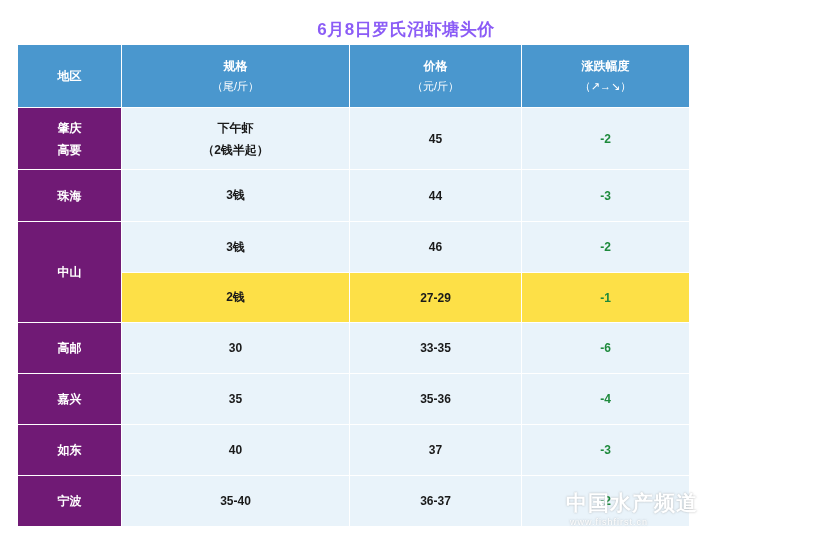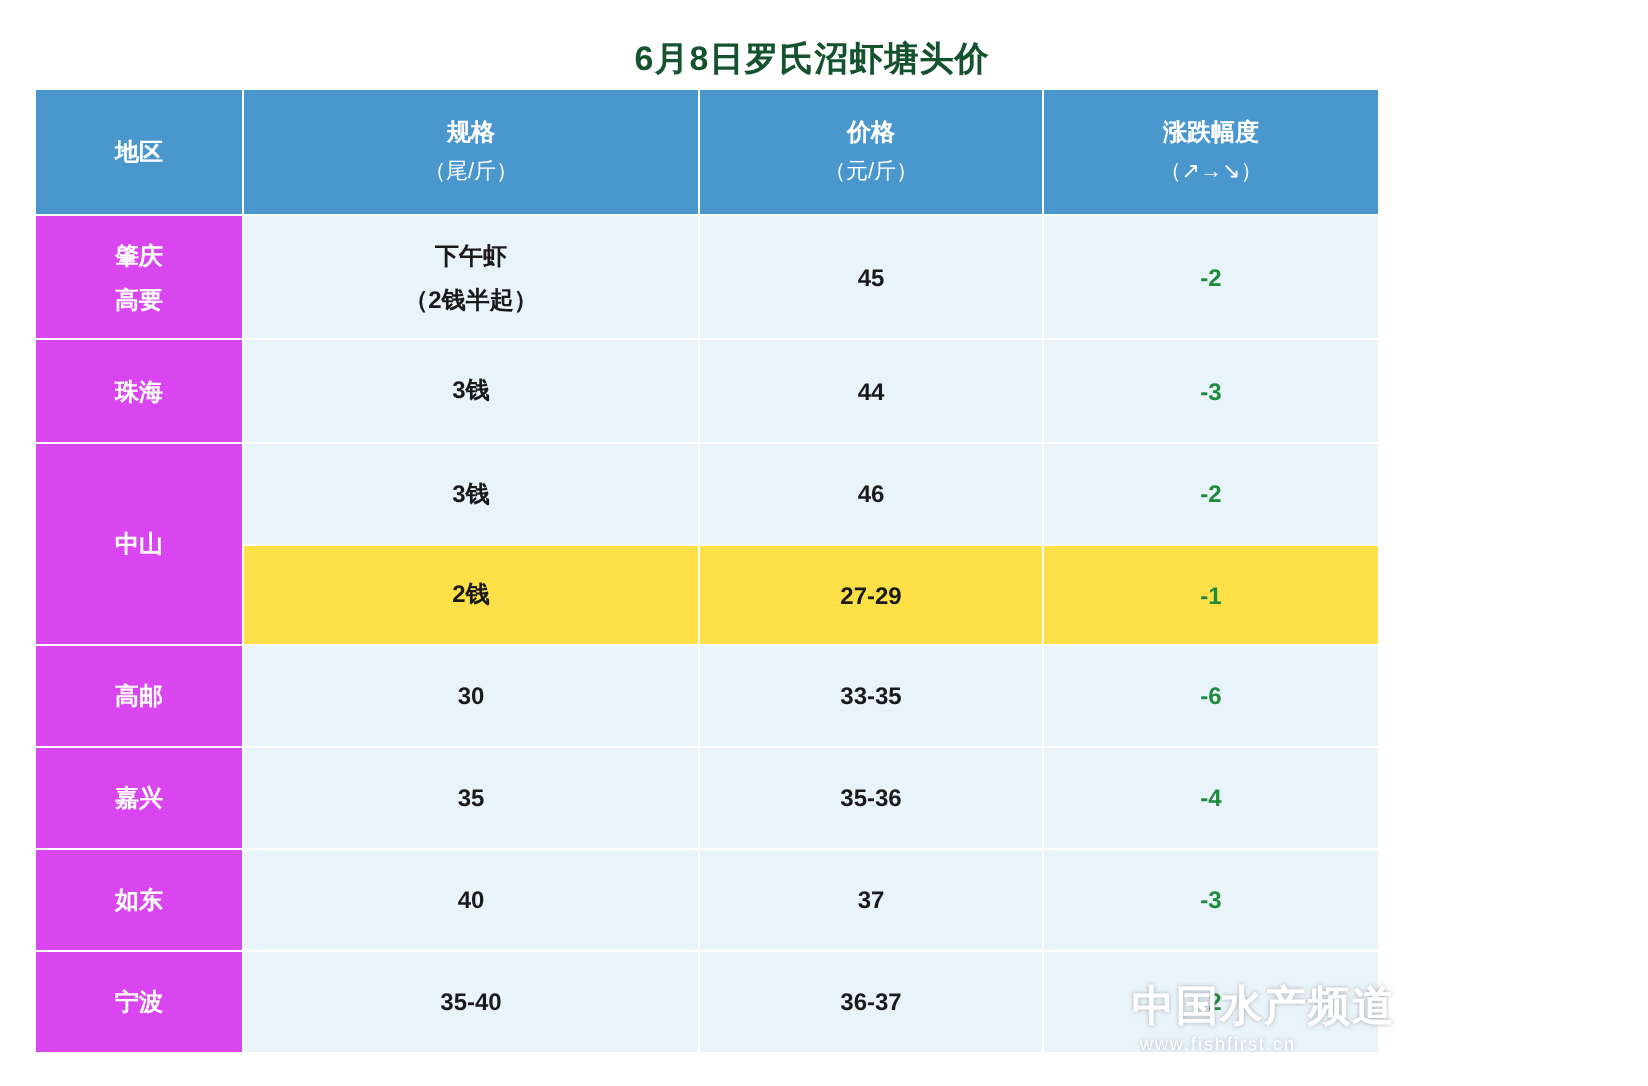--- a/index.html
+++ b/index.html
@@ -19,21 +19,21 @@
     left: 0; top: 0;
     width: 824px;
     height: 543px;
   }
   .title {
     position: absolute;
     left: 0;
     top: 18px;
     width: 812px;
     text-align: center;
-    color: #14532d;
+    color: #8b5cf6;
     font-size: 17px;
     font-weight: bold;
     letter-spacing: 0.5px;
   }
   table.price-table {
     position: absolute;
     left: 17px;
     top: 44px;
     width: 672px;
     border-collapse: collapse;
@@ -56,21 +56,21 @@
     color: #ffffff;
     font-weight: bold;
     height: 62px;
     line-height: 20px;
   }
   .hdr-sub {
     font-size: 11px;
     font-weight: normal;
   }
   td.region {
-    background: #d946ef;
+    background: #701a75;
     color: #ffffff;
     font-weight: bold;
     line-height: 20px;
   }
   td.cell {
     background: #e9f3fa;
     color: #1a1a1a;
     font-weight: bold;
   }
   td.cell.alt {

